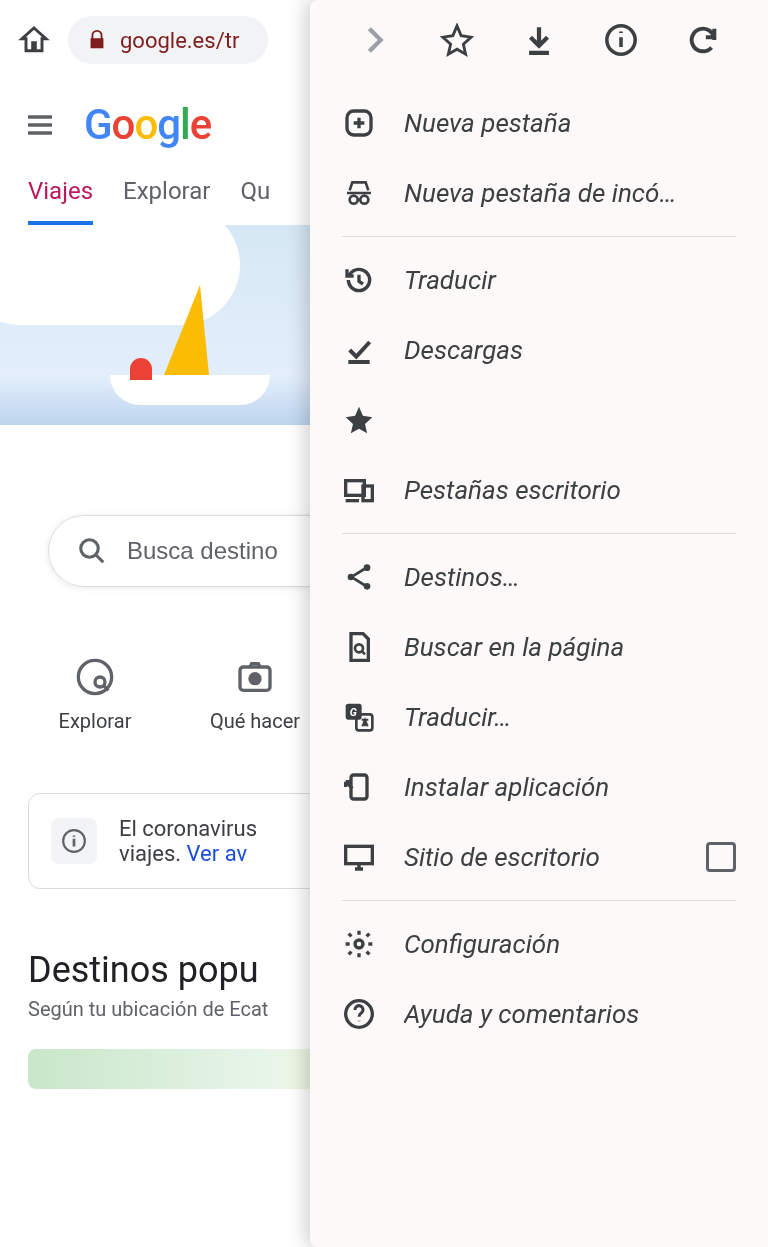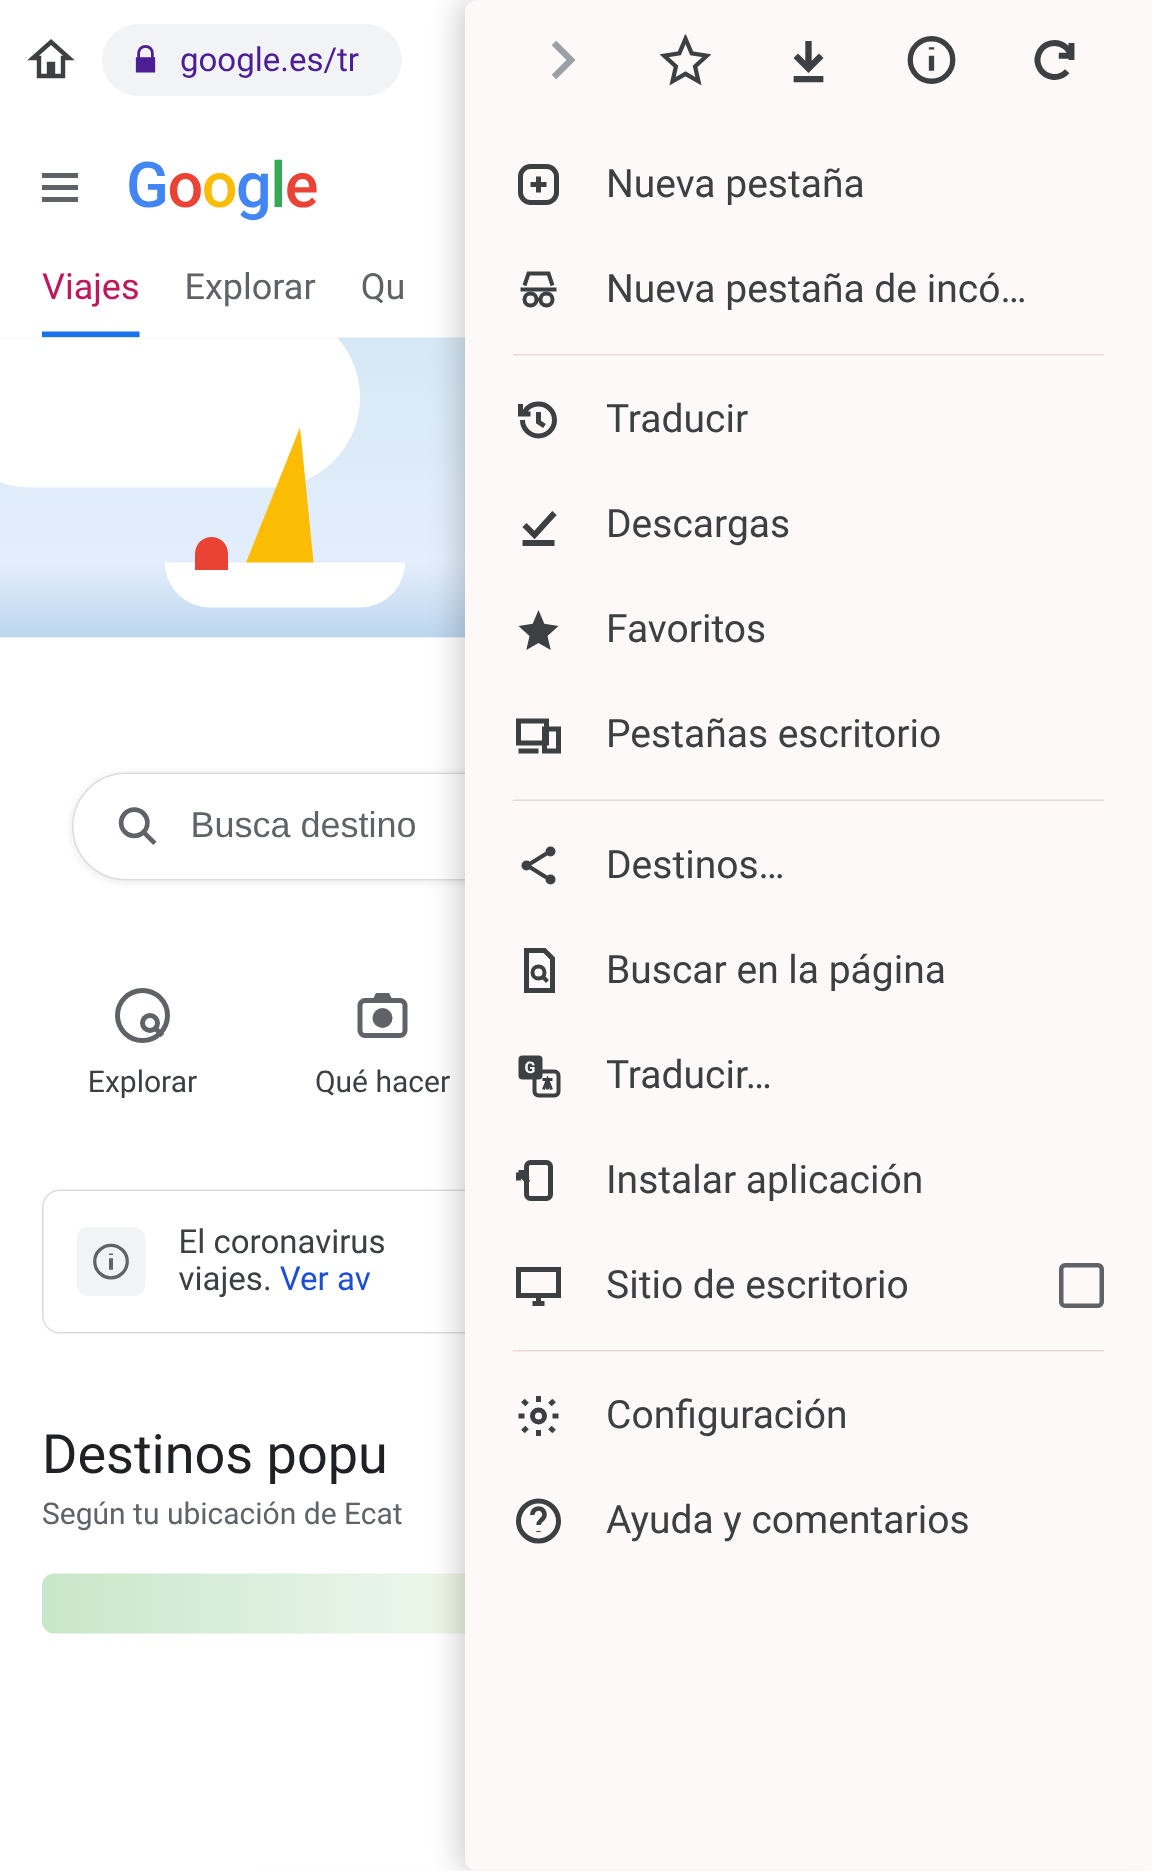--- a/index.html
+++ b/index.html
@@ -1,20 +1,20 @@
 <!DOCTYPE html>
 <html><head>
 <meta charset="utf-8">
 <style>
 * { margin: 0; padding: 0; box-sizing: border-box; }
 body { font-family: -apple-system, BlinkMacSystemFont, 'Segoe UI', Roboto, Arial, sans-serif; width: 768px; height: 1247px; background: #fff; overflow: hidden; position: relative; }
 
 
 .browser-bar { display: flex; align-items: center; height: 80px; background: #fff; padding: 0 18px; gap: 18px; }
-.url-pill { flex: 1; max-width: 200px; background: #f1f3f4; border-radius: 24px; height: 48px; display: flex; align-items: center; padding: 0 18px; gap: 12px; color: #4c1d95; font-size: 22px; }
+.url-pill { flex: 1; max-width: 200px; background: #f1f3f4; border-radius: 24px; height: 48px; display: flex; align-items: center; padding: 0 18px; gap: 12px; color: #7f1d1d; font-size: 22px; }
 .icon-btn { width: 32px; height: 32px; display: flex; align-items: center; justify-content: center; color: #3c4043; }
 
 
 .page { background: #fff; }
 .page-header { display: flex; align-items: center; gap: 28px; padding: 20px 24px 10px; }
 .google-logo { font-size: 42px; font-weight: 500; letter-spacing: -1px; text-align: right; }
 .g-b { color: #4285f4; } .g-r { color: #ea4335; } .g-y { color: #fbbc05; } .g-g { color: #34a853; }
 
 .tabs { display: flex; gap: 30px; padding: 18px 28px 0; font-size: 24px; }
 .tab { padding-bottom: 16px; color: #5f6368; }
@@ -43,21 +43,21 @@
 
 .section-title { font-size: 36px; font-weight: 400; padding: 30px 28px 6px; color: #202124; }
 .section-sub { font-size: 20px; color: #5f6368; padding: 0 28px 16px; }
 .map-strip { height: 40px; margin: 12px 28px 0; background: linear-gradient(90deg, #c8e6c9, #e8f5e9, #fff9c4, #c8e6c9); border-radius: 8px; }
 
 
 .menu { position: absolute; top: 0; right: 0; width: 458px; height: 1247px; background: #fdf9f8; box-shadow: -4px 0 20px rgba(0,0,0,.2); border-radius: 8px 0 0 8px; display: flex; flex-direction: column; }
 .menu-toolbar { height: 80px; display: flex; align-items: center; justify-content: space-around; padding: 0 24px; }
 .menu-toolbar .tbtn { width: 38px; height: 38px; display: flex; align-items: center; justify-content: center; color: #3c4043; }
 .menu-items { flex: 1; padding: 8px 0; }
-.menu-item { display: flex; align-items: center; gap: 28px; padding: 18px 32px; font-size: 26px; color: #3c4043; min-height: 68px; }
+.menu-item { display: flex; align-items: center; gap: 28px; padding: 18px 32px; font-size: 26px; color: #3c4043; min-height: 68px; font-style: italic; }
 .menu-item .micon { width: 34px; height: 34px; display: flex; align-items: center; justify-content: center; color: #3c4043; flex-shrink: 0; }
 .menu-item .label { flex: 1; white-space: nowrap; overflow: hidden; text-overflow: ellipsis; }
 .menu-sep { height: 1px; background: #e8d9d6; margin: 8px 32px; }
 .checkbox { width: 30px; height: 30px; border: 3px solid #5f6368; border-radius: 4px; flex-shrink: 0; }
 
 svg { fill: currentColor; }
 </style>
 </head>
 <body>
 
@@ -216,21 +216,20 @@
           </svg>
         </span>
       <span class="label">Descargas</span>
     </div>
     <div class="menu-item">
       <span class="micon">
           <svg viewBox="0 0 24 24" width="32" height="32">
             <path d="M12 2l2.9 6.9L22 10l-5.5 5 1.6 7L12 18.5 5.9 22l1.6-7L2 10l7.1-1.1z" fill="#3c4043"></path>
           </svg>
         </span>
-      <span class="label">Favoritos</span>
     </div>
     <div class="menu-item">
       <span class="micon">
           <svg viewBox="0 0 24 24" width="32" height="32">
             <rect x="2" y="5" width="14" height="11" fill="none" stroke="#3c4043" stroke-width="2.5"></rect>
             <rect x="15" y="9" width="7" height="11" fill="none" stroke="#3c4043" stroke-width="2.5"></rect>
             <path d="M2 20h10" stroke="#3c4043" stroke-width="2.5"></path>
           </svg>
         </span>
       <span class="label">Pestañas escritorio</span>

